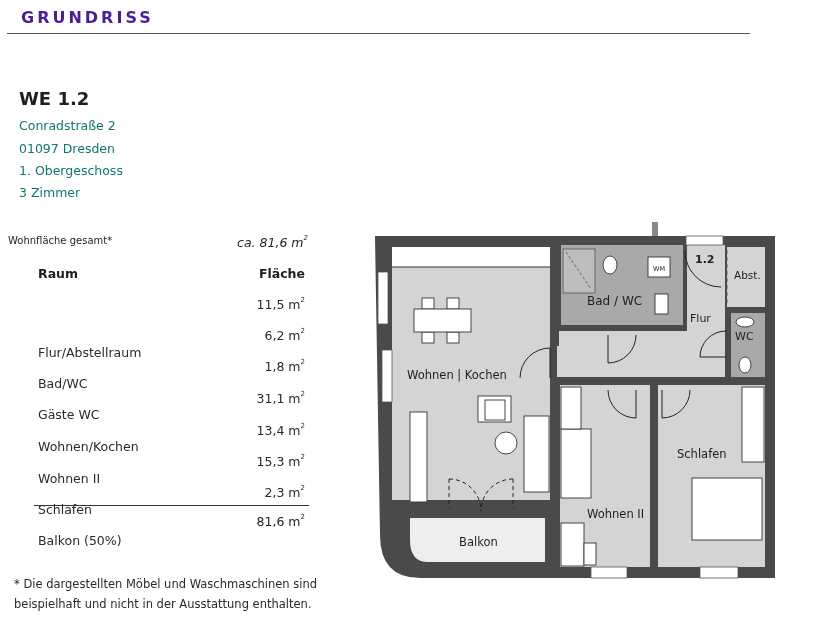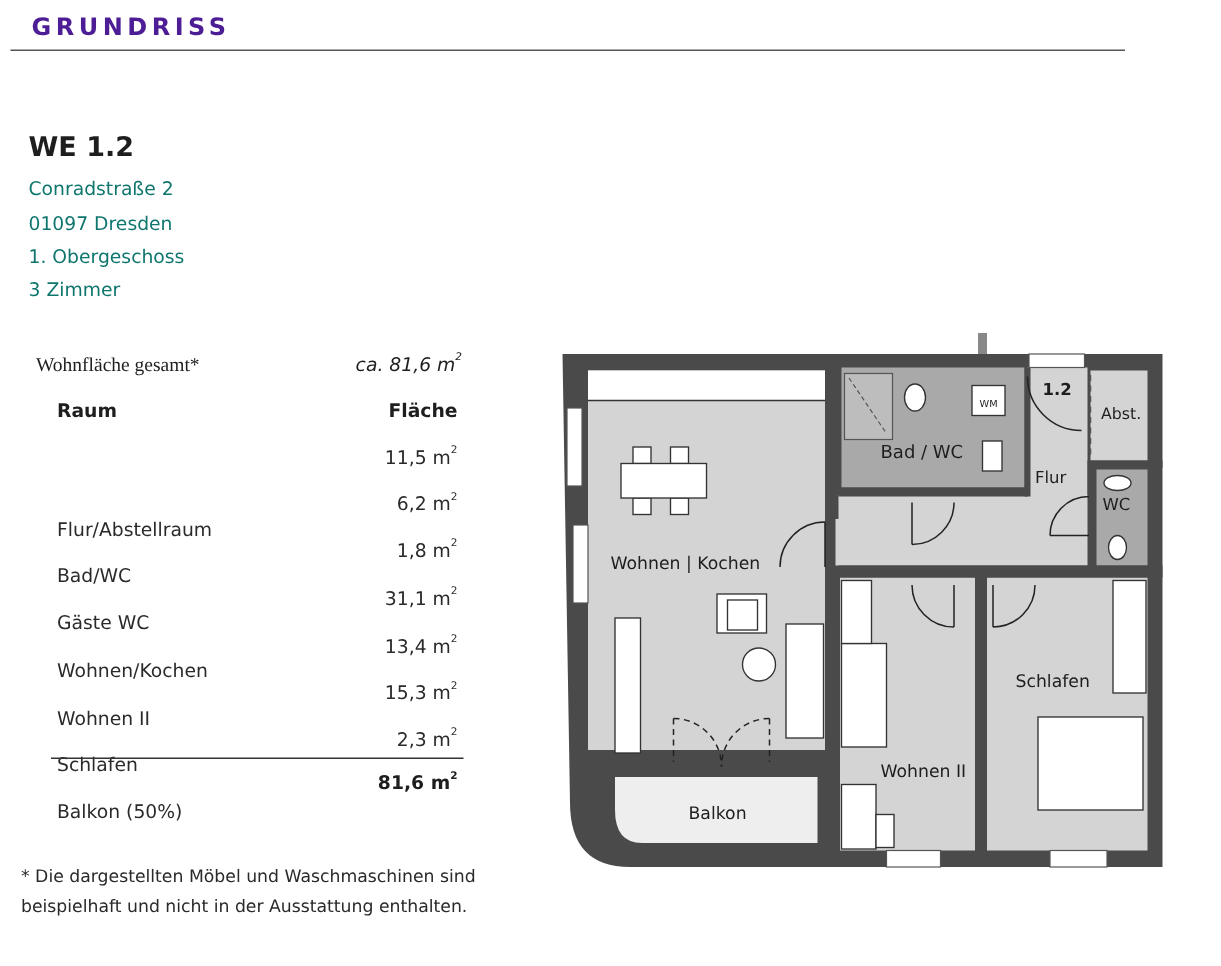--- a/index.html
+++ b/index.html
@@ -14,28 +14,28 @@
     }
     .header-rule {
       position: absolute; left: 7px; top: 33px; width: 743px; height: 1px;
       background: #555;
     }
     .unit-id {
       position: absolute; left: 19px; top: 88px;
       font-size: 18px; font-weight: bold;
     }
     .addr { position: absolute; left: 19px; font-size: 12.5px; color: #0f766e; }
-    .total-label { position: absolute; left: 24px; top: 235px; font-size: 13px; font-family: Liberation Serif, serif; }
+    .total-label { position: absolute; left: 8px; top: 235px; font-size: 10px; }
     .total-value { position: absolute; right: 506px; top: 235px; font-size: 12.5px; text-align: right; font-style: italic; }
     .th { position: absolute; top: 266px; font-size: 12.5px; font-weight: bold; }
     .row-label { position: absolute; left: 38px; font-size: 12.5px; color: #2a2a2a; margin-top: 48px; }
     .row-value { position: absolute; right: 509px; font-size: 12.5px; text-align: center; color: #2a2a2a; }
     sup { font-size: 7px; vertical-align: top; position: relative; top: -1px; }
     .sum-rule { position: absolute; left: 34px; top: 505px; width: 275px; height: 1px; background: #333; }
-    .sum-value { position: absolute; right: 509px; top: 514px; font-size: 12.5px; font-weight: bold; margin-left: 24px; }
+    .sum-value { position: absolute; right: 509px; top: 514px; font-size: 12.5px; font-weight: normal; margin-left: 24px; }
     .footnote { position: absolute; left: 14px; font-size: 11.5px; color: #2a2a2a; white-space: nowrap; }
     .plan { position: absolute; left: 0; top: 0; }
     .plan text { font-family: "DejaVu Sans", "Liberation Sans", sans-serif; fill: #1e1e1e; }
   </style>
 </head>
 <body>
 
 <div class="header-title">GRUNDRISS</div>
 <div class="header-rule"></div>
 

